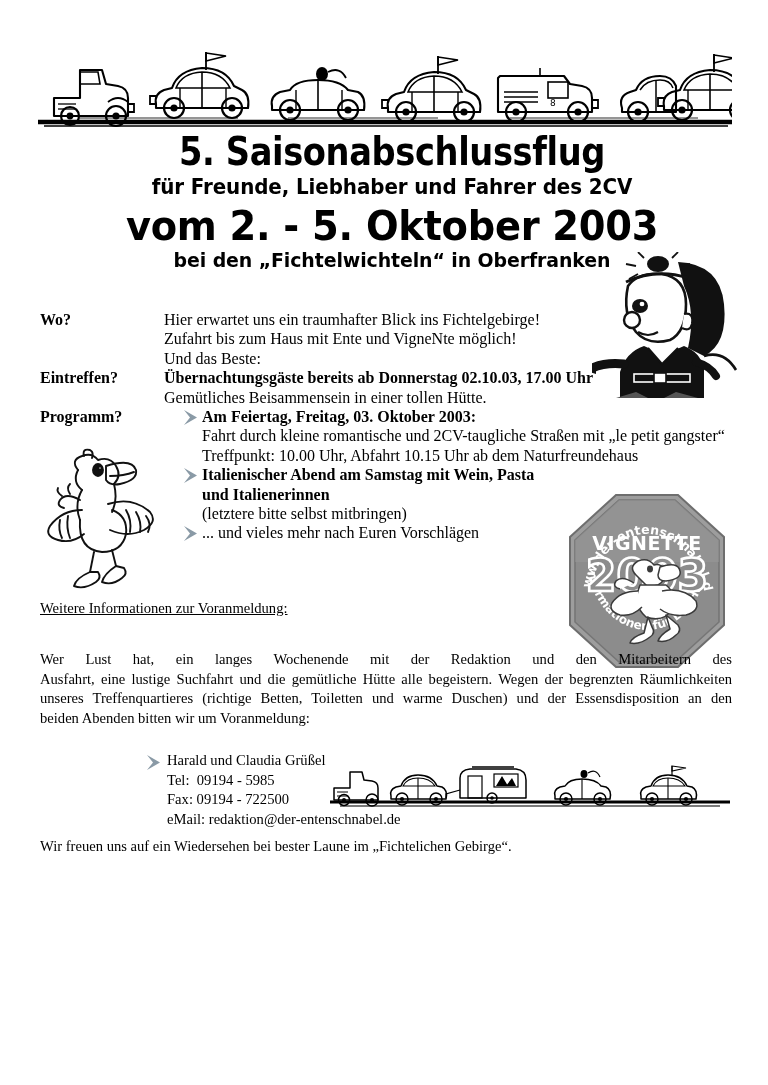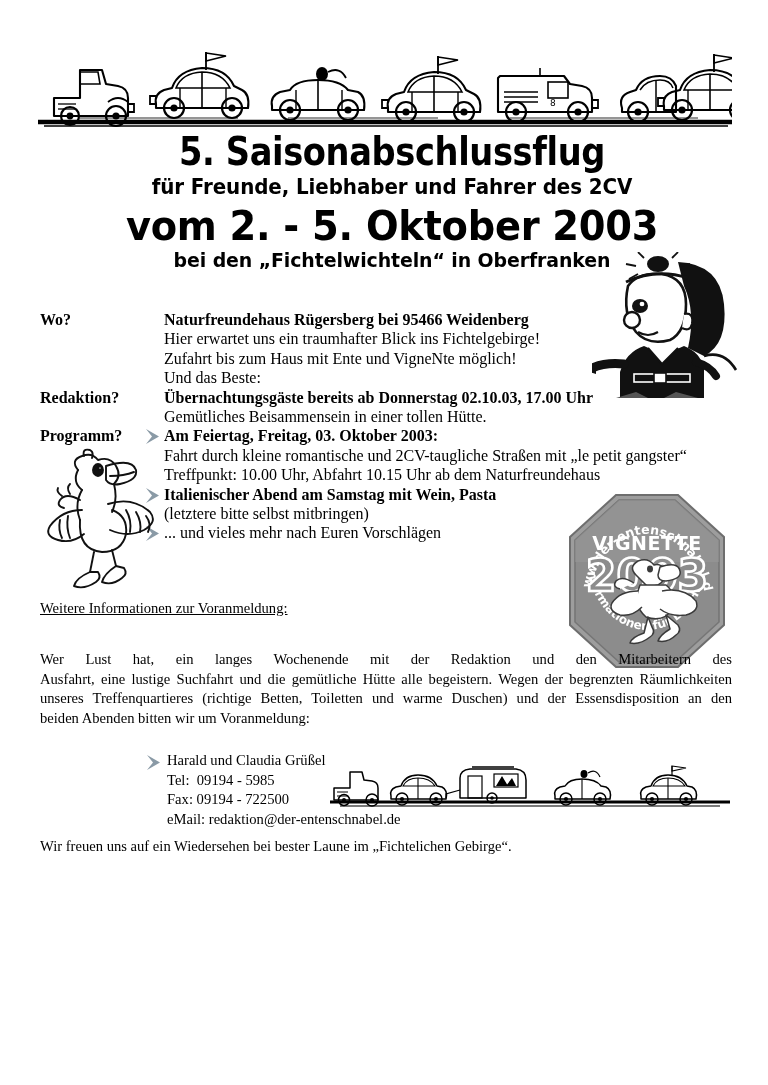--- a/index.html
+++ b/index.html
@@ -118,21 +118,21 @@
   }
   .chev {
     position: absolute;
     left: -19px;
     top: 3px;
     width: 16px;
     height: 15px;
   }
   .chev svg { display: block; width: 100%; height: 100%; }
 
-  .prog-block { position: relative; }
+  .prog-block { position: relative; margin-left: 38px; }
 
   
   .duck {
     position: absolute;
     left: 40px;
     top: 448px;
     width: 122px;
     height: 152px;
   }
   .duck svg { display: block; width: 100%; height: 100%; }
@@ -341,29 +341,28 @@
       <path d="M44 140 L24 146 L56 146 Z" fill="#555"></path>
       <path d="M84 140 L106 146 L72 146 Z" fill="#555"></path>
     </svg>
   </div>
 
   <div class="info-section">
 
     <div class="info-row">
       <div class="info-label">Wo?</div>
       <div class="info-body">
-        <span class="ln b">Naturfreundehaus Rügersberg bei 95466 Weidenberg</span>
         <span class="ln">Hier erwartet uns ein traumhafter Blick ins Fichtelgebirge!</span>
         <span class="ln">Zufahrt bis zum Haus mit Ente und VigneNte möglich!</span>
         <span class="ln">Und das Beste:</span>
       </div>
     </div>
 
     <div class="info-row">
-      <div class="info-label">Redaktion?</div>
+      <div class="info-label">Eintreffen?</div>
       <div class="info-body">
         <span class="ln b">Übernachtungsgäste bereits ab Donnerstag 02.10.03, 17.00 Uhr</span>
         <span class="ln">Gemütliches Beisammensein in einer tollen Hütte.</span>
       </div>
     </div>
 
     <div class="info-row">
       <div class="info-label">Programm?</div>
       <div class="info-body prog-block">
 
@@ -379,20 +378,21 @@
         </div>
 
 
         <div class="bullet-line">
           <span class="chev">
             <svg viewBox="0 0 16 15" xmlns="http://www.w3.org/2000/svg">
               <path d="M1 0 L14 7.5 L1 15 L7 7.5 Z" fill="#8a9aa6"></path>
             </svg>
           </span>
           <span class="ln b">Italienischer Abend am Samstag mit Wein, Pasta</span>
+          <span class="ln b">und Italienerinnen</span>
           <span class="ln">(letztere bitte selbst mitbringen)</span>
         </div>
 
         <div class="bullet-line">
           <span class="chev">
             <svg viewBox="0 0 16 15" xmlns="http://www.w3.org/2000/svg">
               <path d="M1 0 L14 7.5 L1 15 L7 7.5 Z" fill="#8a9aa6"></path>
             </svg>
           </span>
           <span class="ln">... und vieles mehr nach Euren Vorschlägen</span>

